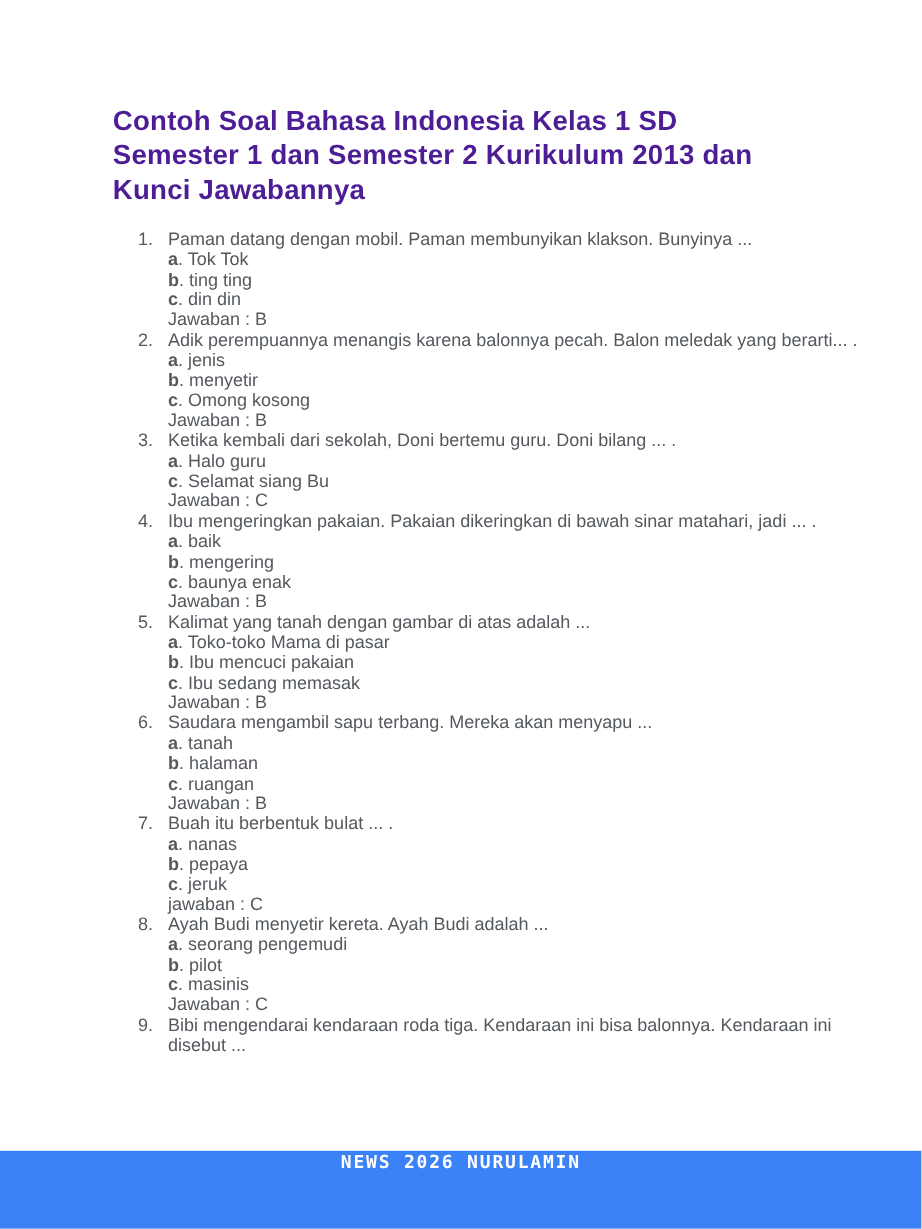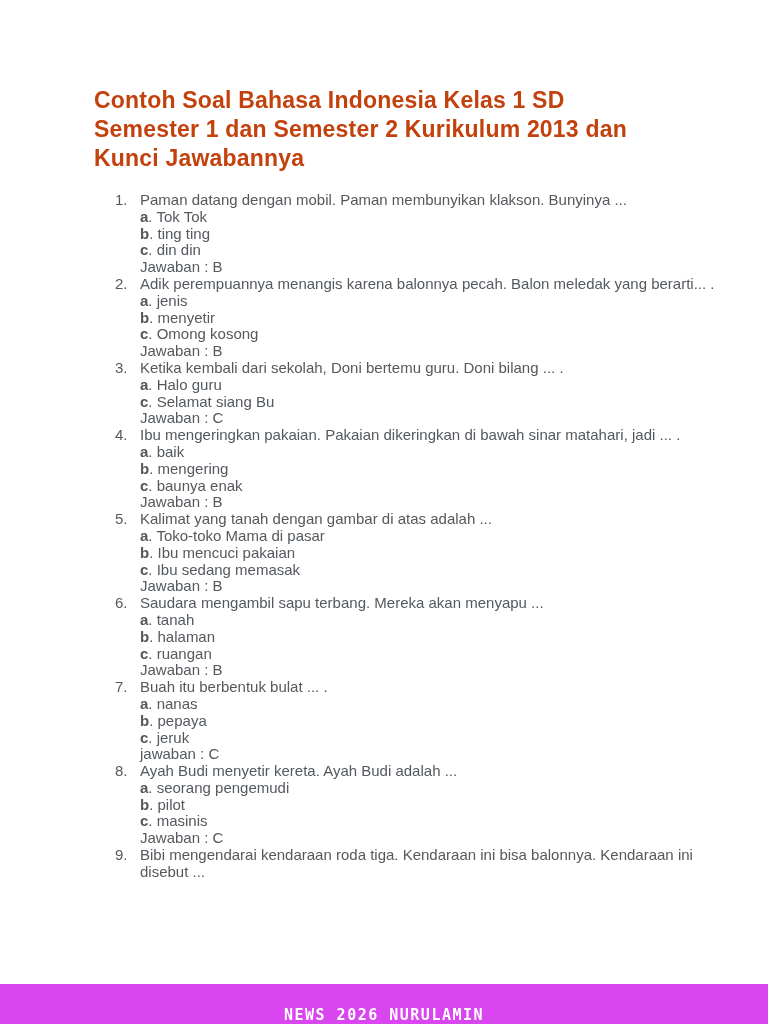--- a/index.html
+++ b/index.html
@@ -20,21 +20,21 @@
     position: relative;
   }
   .title {
     margin: 0;
     padding-top: 86px;
     margin-left: 94px;
     width: 582px;
     font-size: 23px;
     line-height: 29px;
     font-weight: bold;
-    color: #c2410c;
+    color: #4c1d95;
     letter-spacing: 0.2px;
   }
   .questions {
     margin-top: 19px;
     margin-left: 115px;
     width: 605px;
     font-size: 15px;
     line-height: 16.8px;
     color: #54595e;
   }
@@ -51,24 +51,24 @@
     max-width: 575px;
   }
   .opt .optletter {
     font-weight: bold;
   }
   .footer {
     position: absolute;
     left: 0;
     bottom: 0;
     width: 768px;
-    height: 40px;
-    background: #d946ef;
+    height: 65px;
+    background: #3b82f6;
     display: flex;
-    align-items: flex-end;
+    align-items: flex-start;
     justify-content: center;
   }
   .footer-text {
     font-family: "DejaVu Sans Mono", monospace;
     font-size: 15px;
     font-weight: bold;
     color: #ffffff;
     letter-spacing: 1.5px;
   }
 </style>

